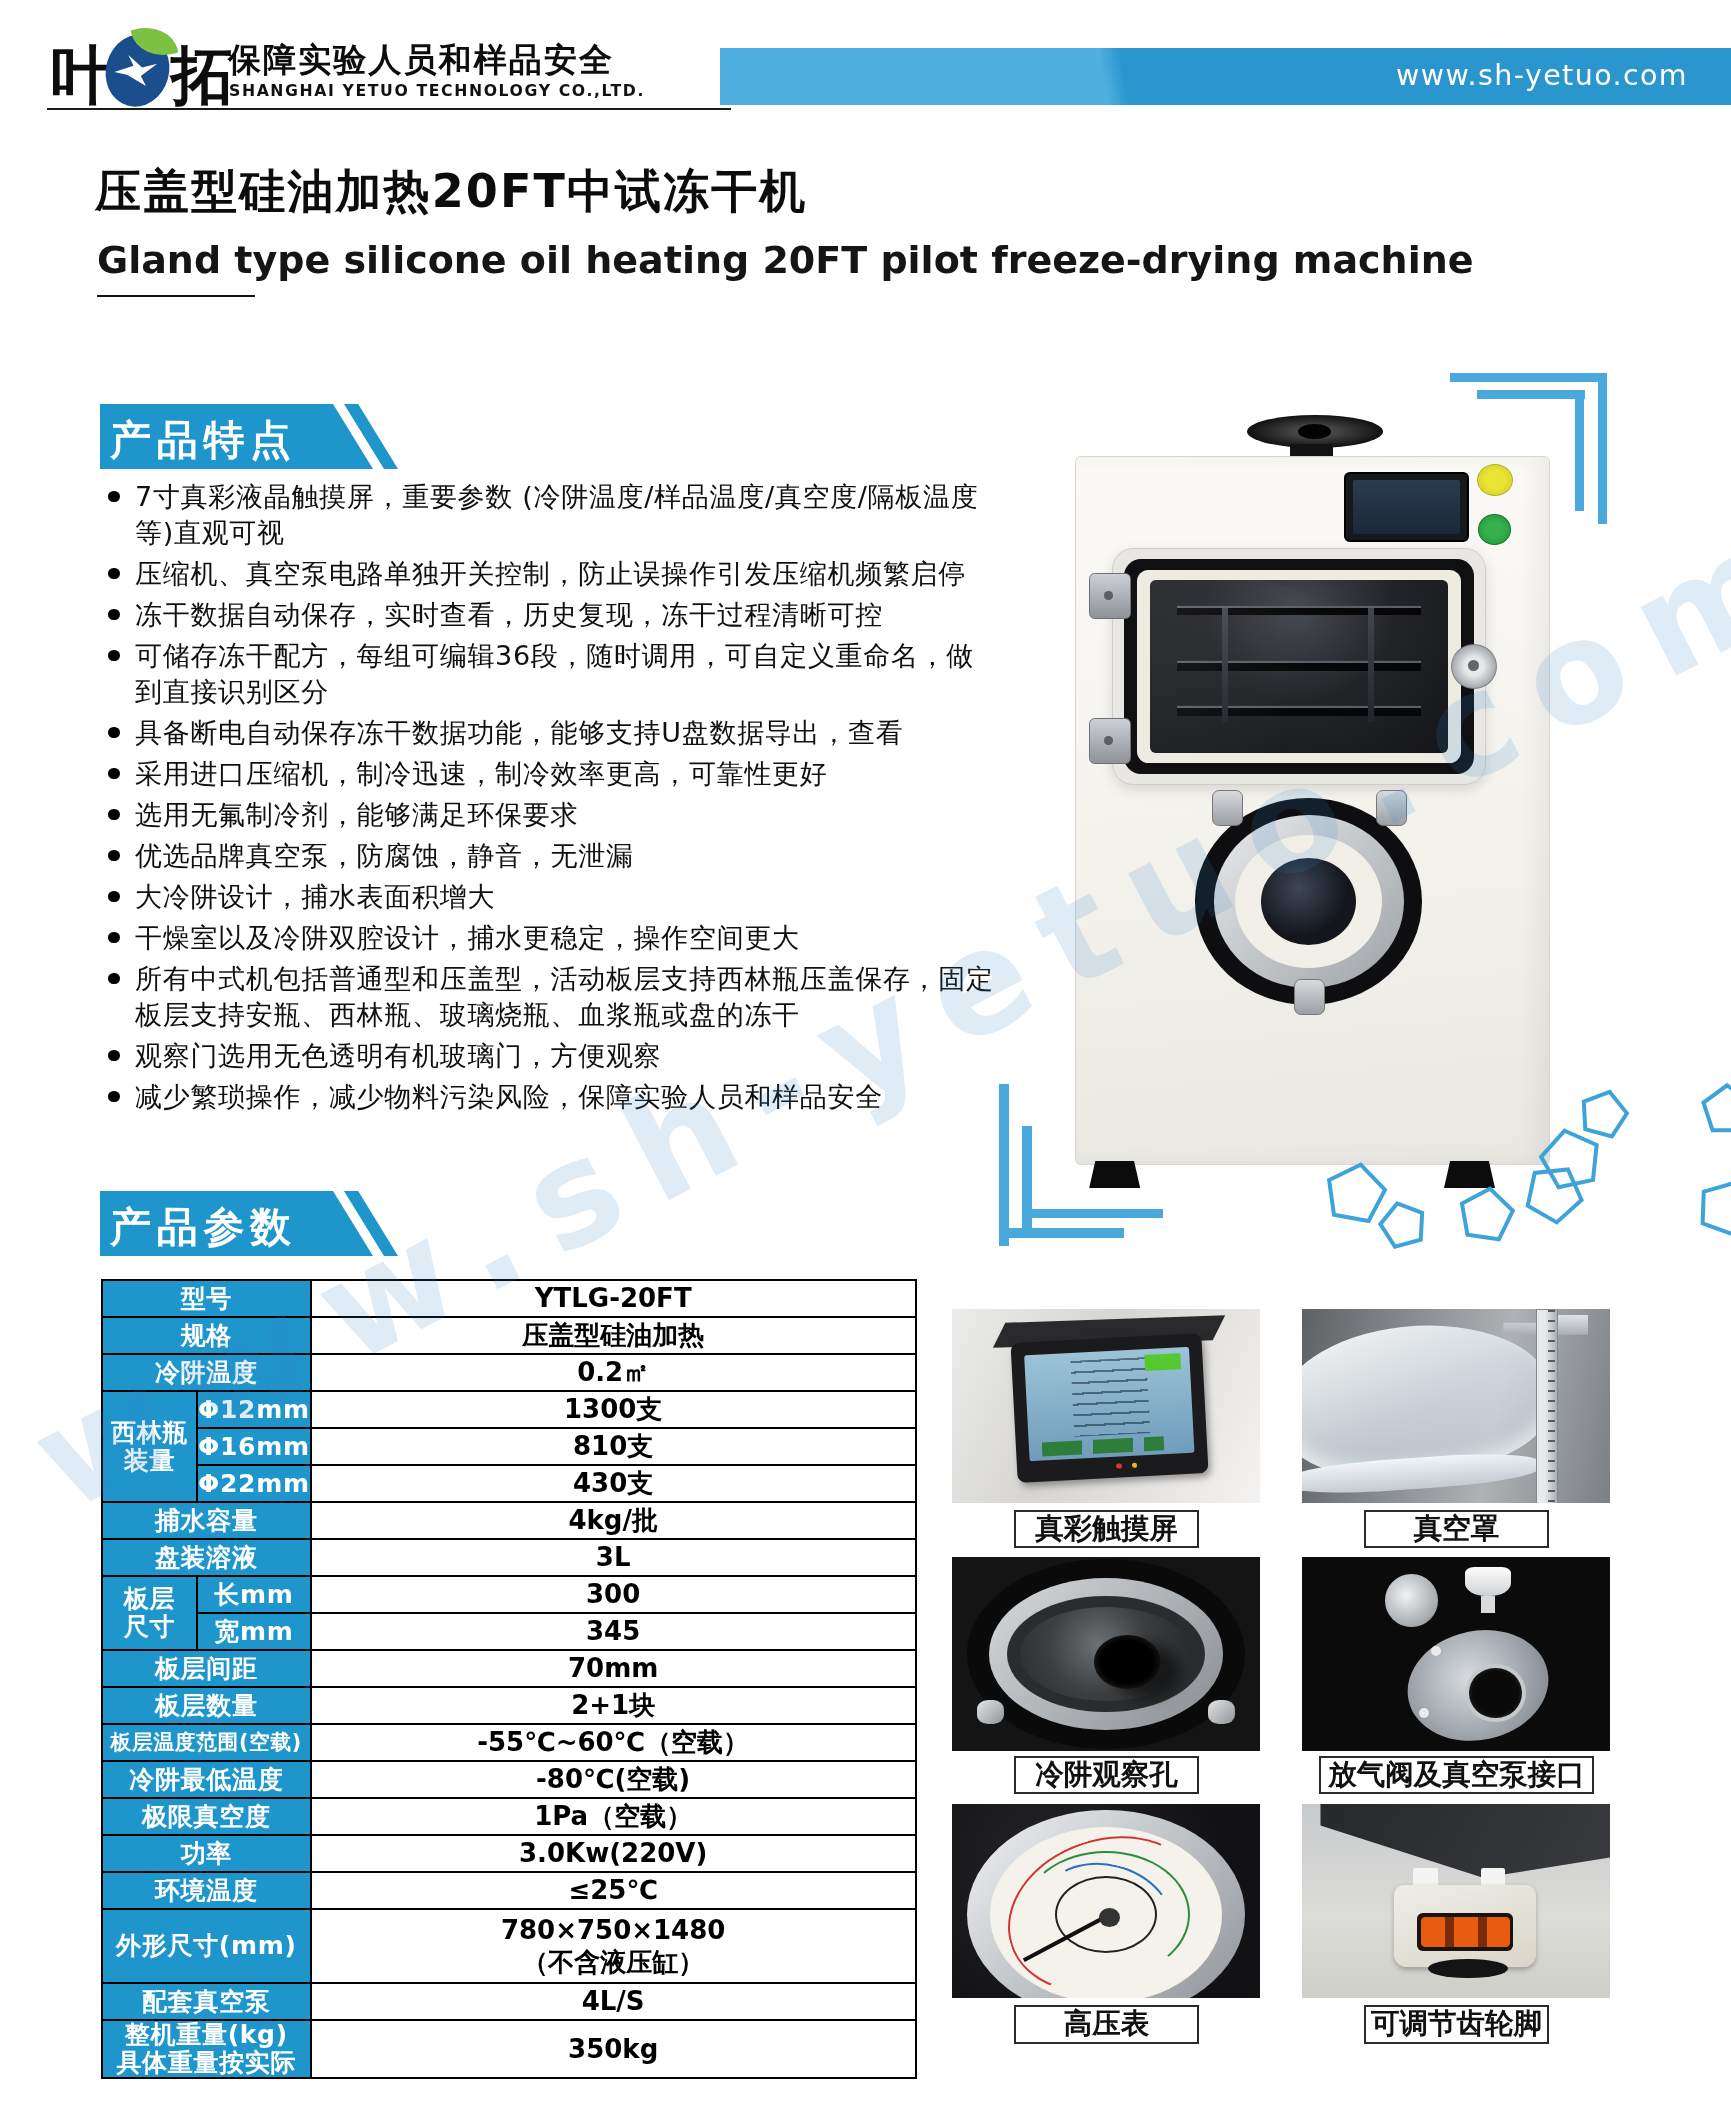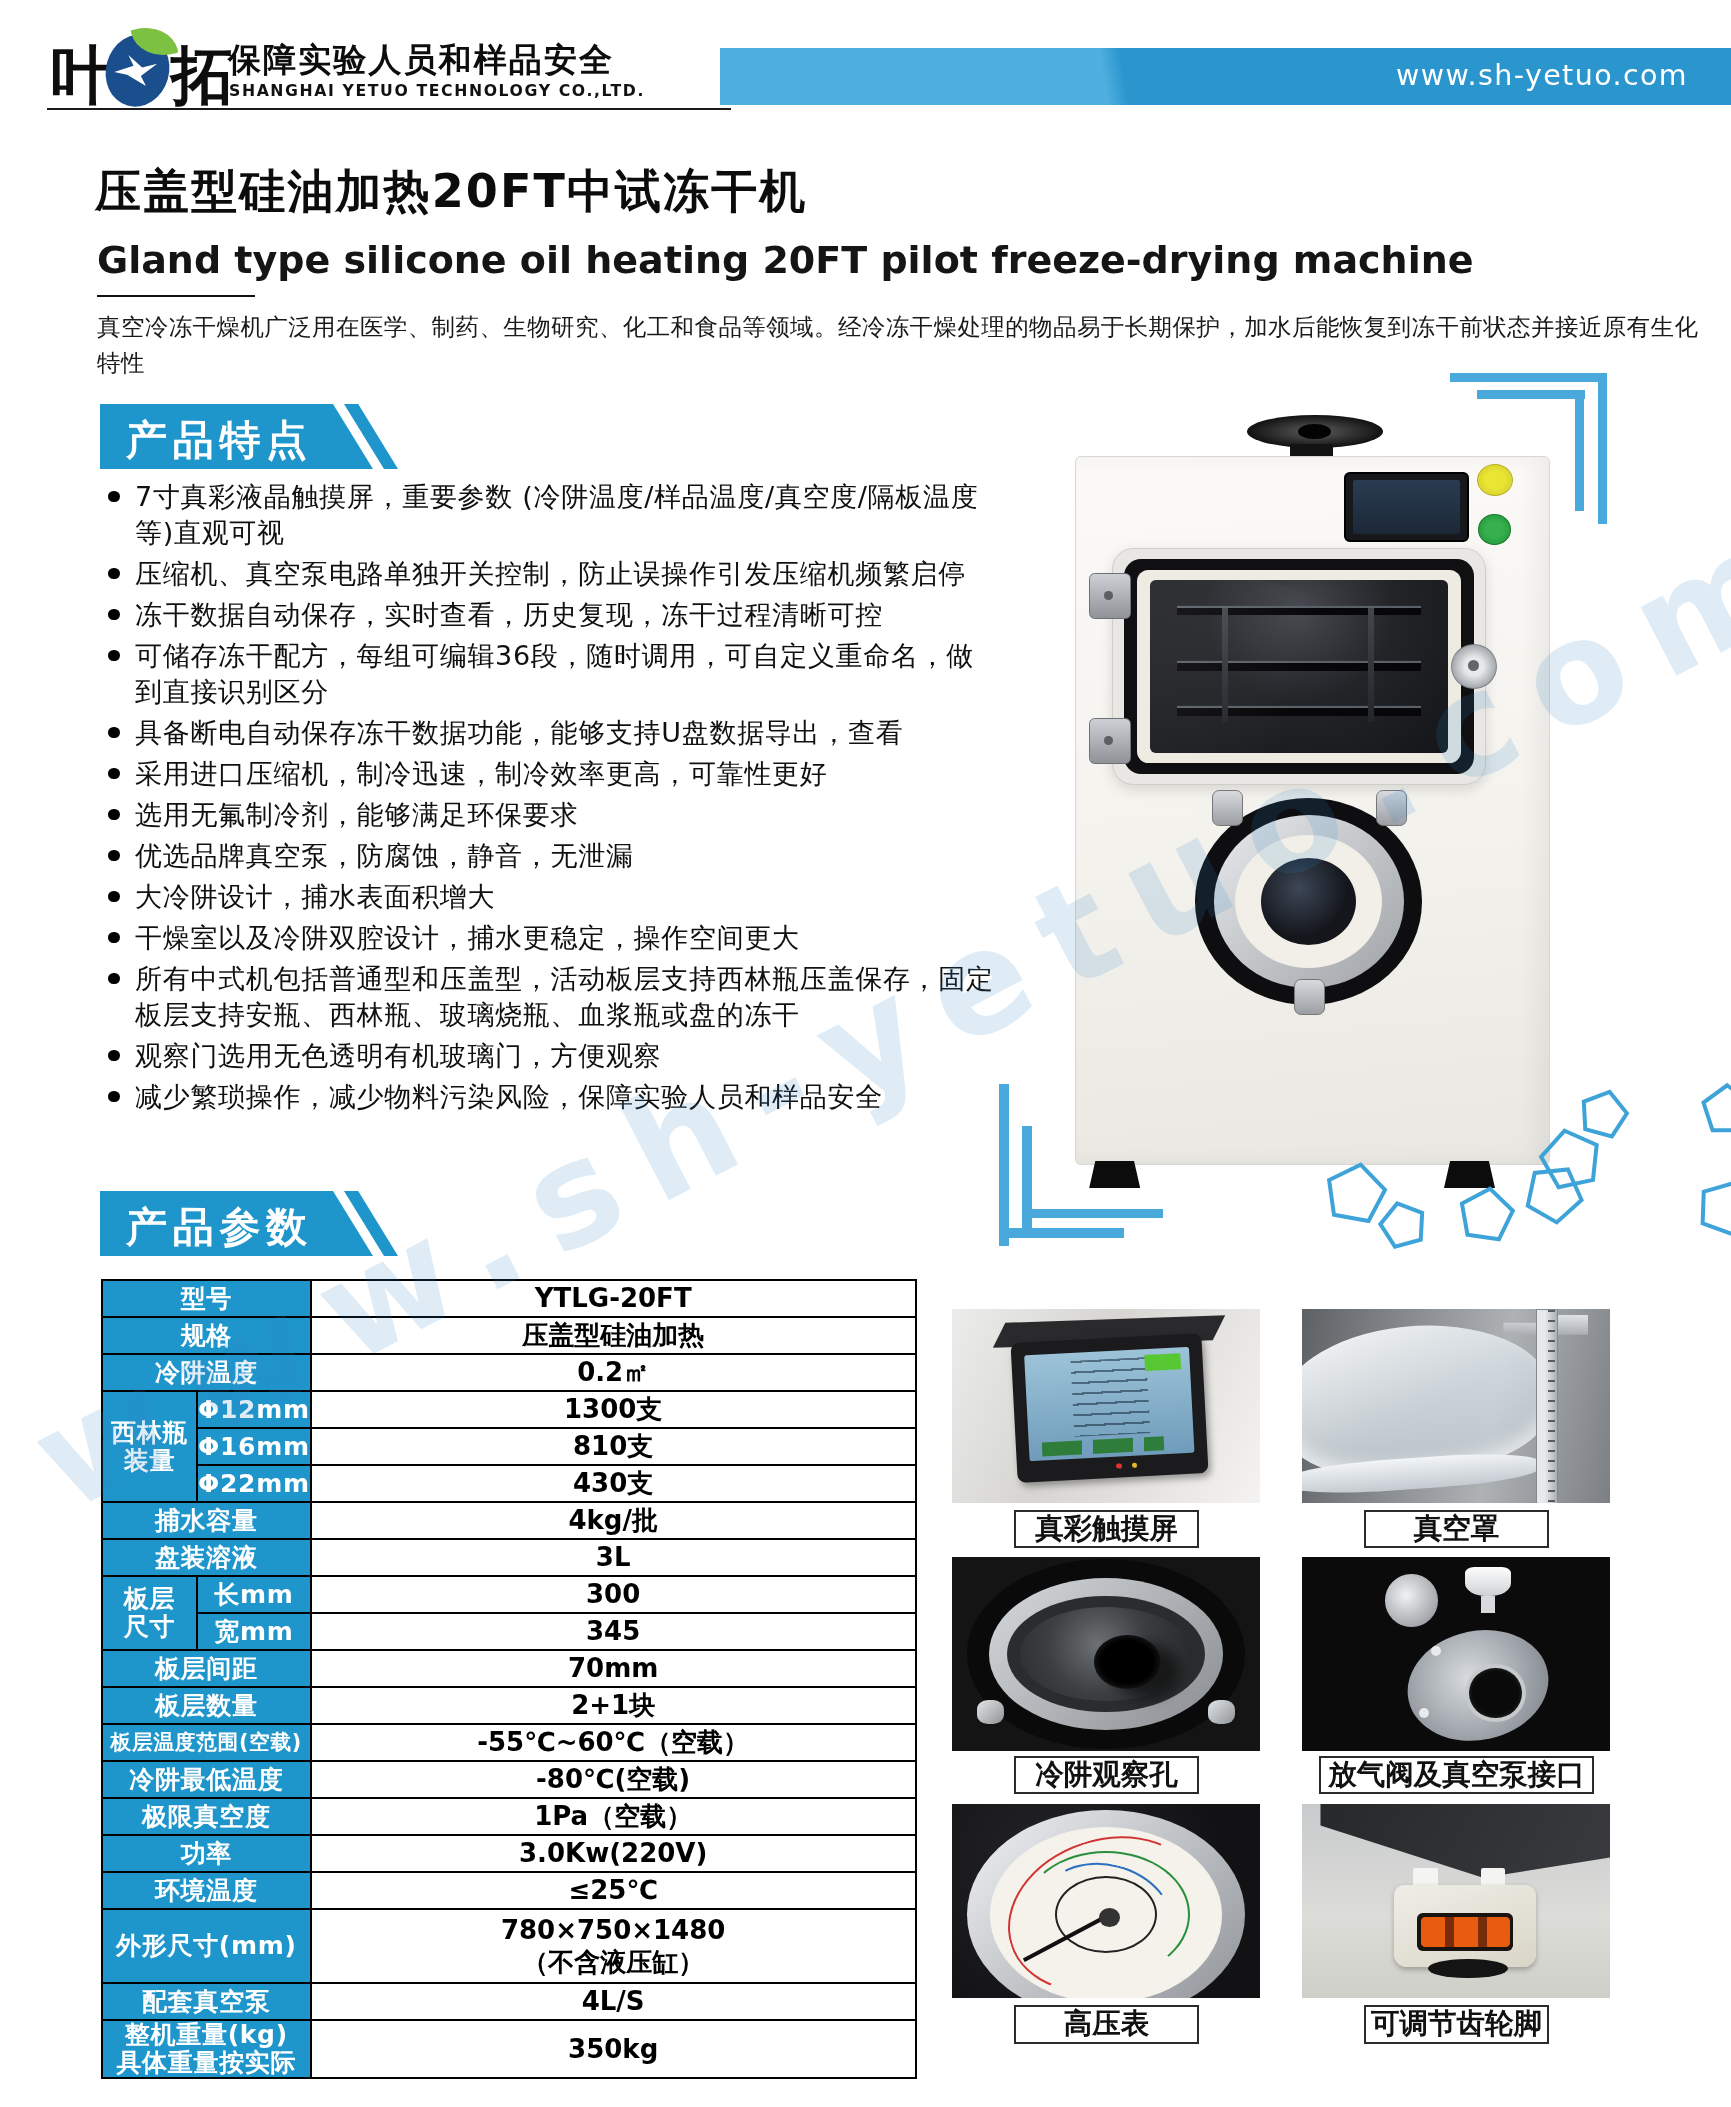--- a/index.html
+++ b/index.html
@@ -29,21 +29,21 @@
   .title-rule{position:absolute;left:97px;top:295px;width:158px;height:2.1px;background:#111;}
   .description{position:absolute;left:97px;top:309px;width:1604px;font-size:23.5px;line-height:36px;
                letter-spacing:0.4px;color:#1a1a1a;}
 
   
   .section-banner{position:absolute;left:100px;width:306px;height:65px;}
   .sb-main{position:absolute;left:0;top:0;width:273px;height:65px;background:#1f96cb;
            clip-path:polygon(0 0,233px 0,273px 65px,0 65px);}
   .sb-stripe{position:absolute;left:244px;top:0;width:57px;height:65px;background:#1f96cb;
              clip-path:polygon(0 0,14.2px 0,54px 65px,40px 65px);}
-  .sb-text{position:absolute;left:26px;top:9.3px;font-size:41px;font-weight:700;color:#fff;letter-spacing:5.7px;white-space:nowrap;}
+  .sb-text{position:absolute;left:10px;top:9.3px;font-size:41px;font-weight:700;color:#fff;letter-spacing:5.7px;white-space:nowrap;}
 
   
   .features-list{position:absolute;left:104px;top:479px;width:897px;}
   .feature-item{position:relative;box-sizing:border-box;padding-left:31px;font-size:27px;line-height:36px;
                 letter-spacing:0.7px;color:#101010;margin-bottom:5px;}
   .feature-item::before{content:"";position:absolute;left:4.3px;top:12px;width:11.4px;height:11.4px;border-radius:50%;background:#000;}
 
   
   .params-table{position:absolute;left:101px;top:1279px;border-collapse:collapse;table-layout:fixed;}
   .params-table td{border:2.1px solid #000;text-align:center;vertical-align:middle;padding:0;
@@ -195,21 +195,20 @@
     <span class="logo-char" style="left:171px;">拓</span>
     <div class="company-cn">保障实验人员和样品安全</div>
     <div class="company-en">SHANGHAI YETUO TECHNOLOGY CO.,LTD.</div>
     <div class="header-rule"></div>
     <div class="site-banner">www.sh-yetuo.com</div>
   </div>
 
   <div class="main-title">压盖型硅油加热20FT中试冻干机</div>
   <div class="sub-title">Gland type silicone oil heating 20FT pilot freeze-drying machine</div>
   <div class="title-rule"></div>
-  <div class="description">真空冷冻干燥机广泛用在医学、制药、生物研究、化工和食品等领域。经冷冻干燥处理的物品易于长期保护，加水后能恢复到冻干前状态并接近原有生化特性</div>
 
   <div class="section-banner" style="top:404px;">
     <div class="sb-main"></div>
     <div class="sb-stripe"></div>
     <div class="sb-text">产品特点</div>
   </div>
   <div class="features-list">
       <div class="feature-item">7寸真彩液晶触摸屏，重要参数 (冷阱温度/样品温度/真空度/隔板温度等)直观可视</div>
       <div class="feature-item">压缩机、真空泵电路单独开关控制，防止误操作引发压缩机频繁启停</div>
       <div class="feature-item">冻干数据自动保存，实时查看，历史复现，冻干过程清晰可控</div>

